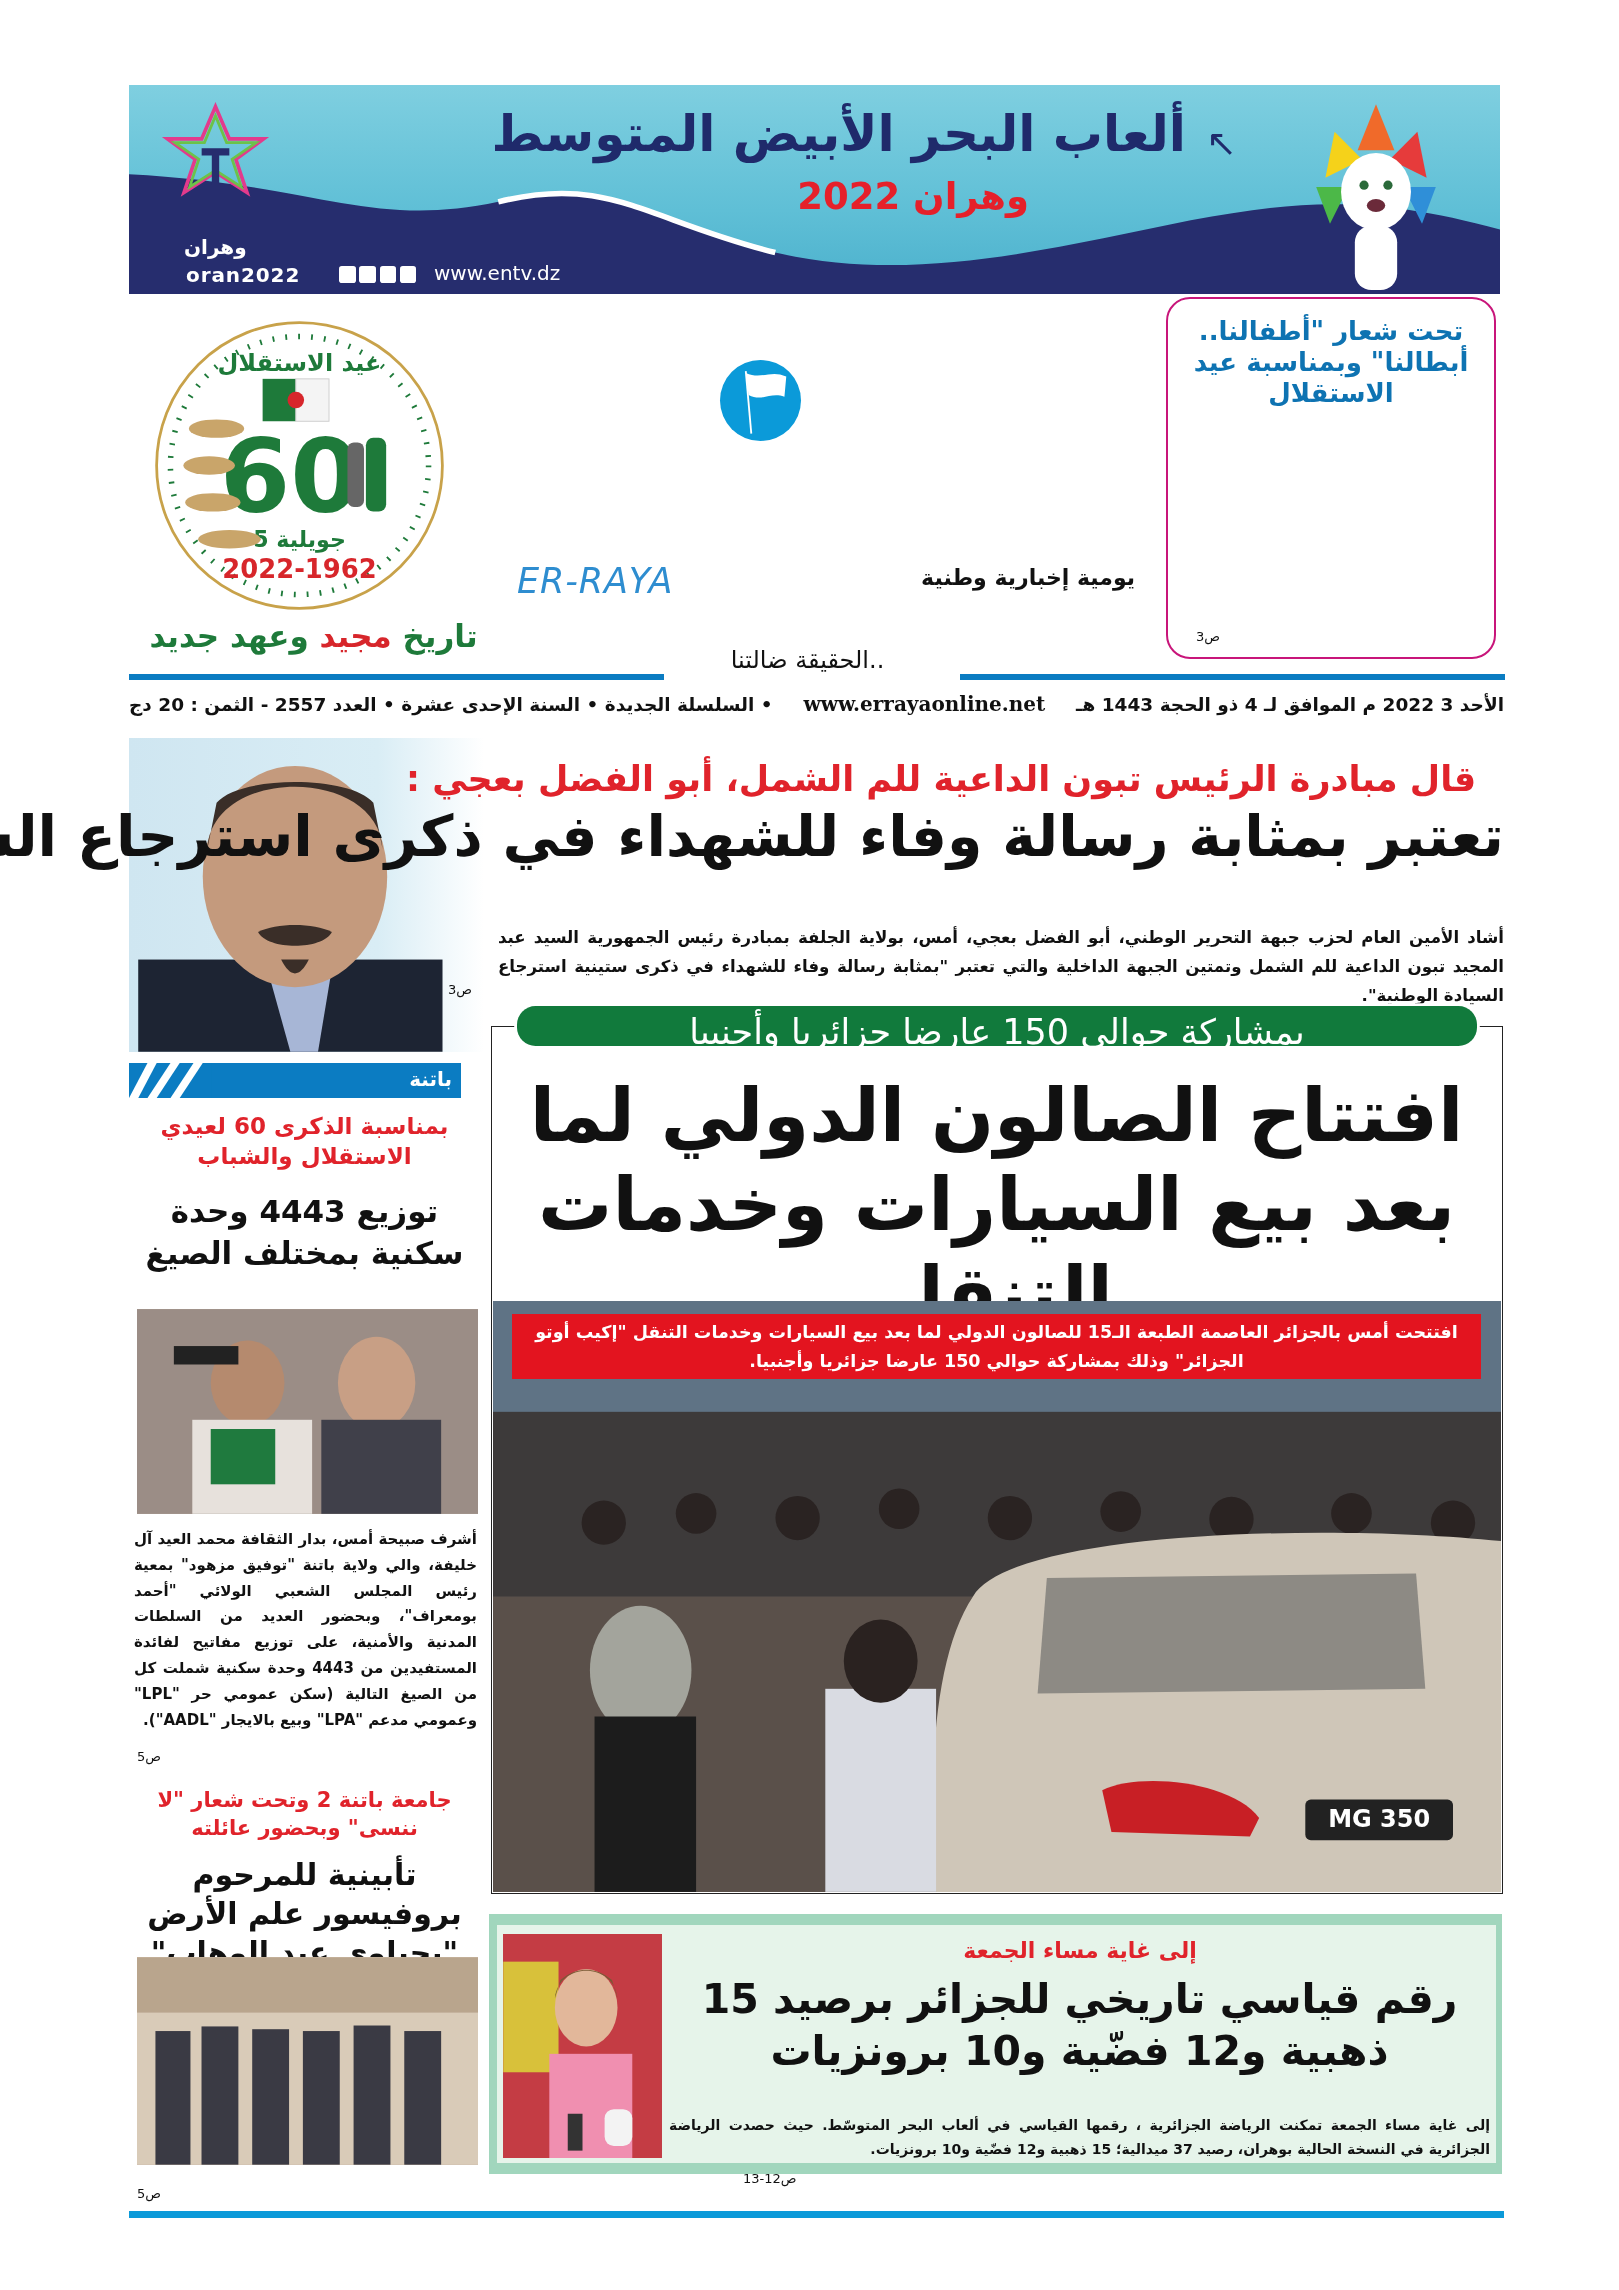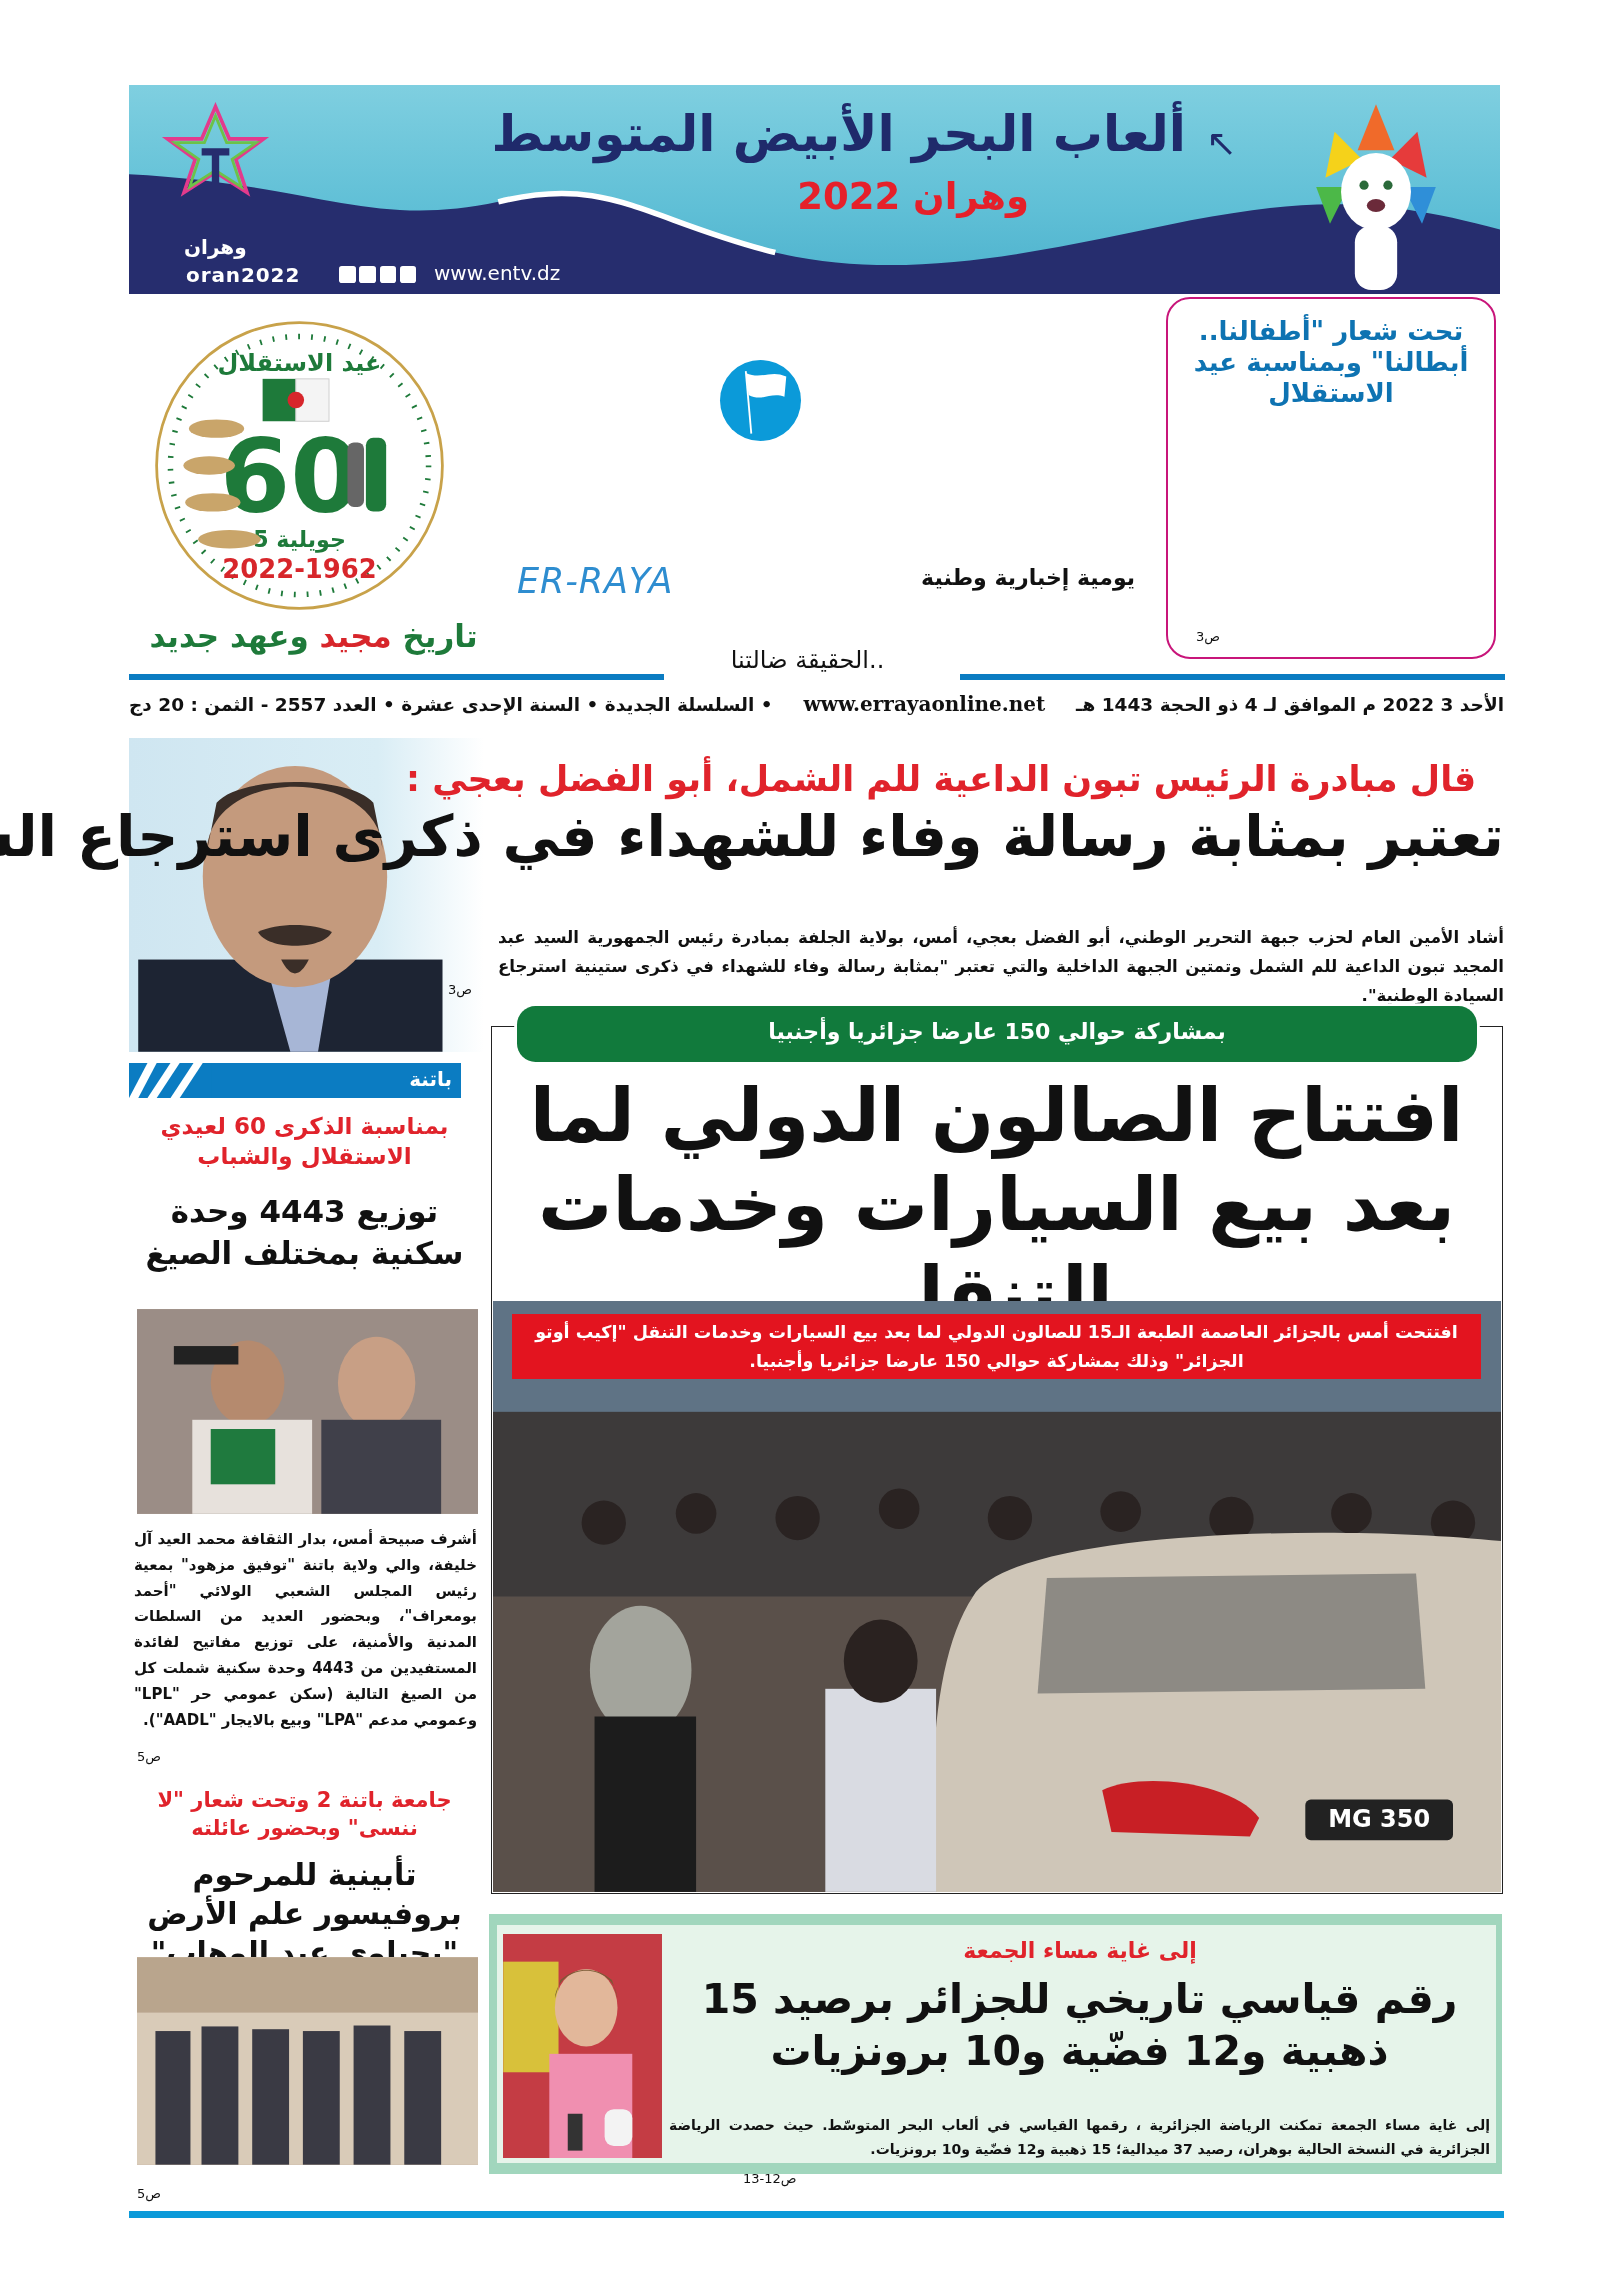--- a/index.html
+++ b/index.html
@@ -85,22 +85,22 @@
   #uni-kicker { left: 129px; top: 1786px; width: 351px; text-align: center; font-size: 21px; font-weight: bold;
                 color: #e0232b; direction: rtl; line-height: 1.35; }
   #uni-title { left: 129px; top: 1855px; width: 351px; text-align: center; font-size: 30px; font-weight: bold;
                direction: rtl; line-height: 1.3; }
   #uni-photo { left: 137px; top: 1957px; width: 341px; height: 208px; background: #c9b9a9; overflow: hidden; }
   #uni-page { left: 137px; top: 2186px; font-size: 13px; }
 
   
   #main-frame { left: 491px; top: 1026px; width: 1012px; height: 868px; border: 1.8px solid #222;
                 box-sizing: border-box; }
-  #main-kicker { left: 517px; top: 1006px; width: 960px; height: 56px; background: #117a3c; border-radius: 18.5px;
-                 color: #fff; text-align: center; font-size: 22px; font-weight: bold; line-height: 52px;
+  #main-kicker { left: 517px; top: 1006px; width: 960px; height: 40px; background: #117a3c; border-radius: 18.5px;
+                 color: #fff; text-align: center; font-size: 35px; font-weight: normal; line-height: 52px;
                  direction: rtl; box-shadow: 0 0 0 2.8px #fff; }
   #main-title { left: 498px; top: 1071px; width: 997px; text-align: center; font-size: 74px; font-weight: bold;
                 line-height: 1.2; direction: rtl; letter-spacing: -0.9px; }
   #main-photo { left: 493px; top: 1301px; width: 1008px; height: 591px; overflow: hidden;
                 background: linear-gradient(180deg, #6a7b8a 0%, #44505a 30%, #3a3230 60%, #6b5e55 100%); }
   #main-caption { left: 512px; top: 1314px; width: 969px; background: #e3141f; color: #fff; text-align: center;
                   font-size: 17.5px; font-weight: bold; line-height: 1.65; direction: rtl; padding: 3.7px 5.5px;
                   box-sizing: border-box; }
 
   

